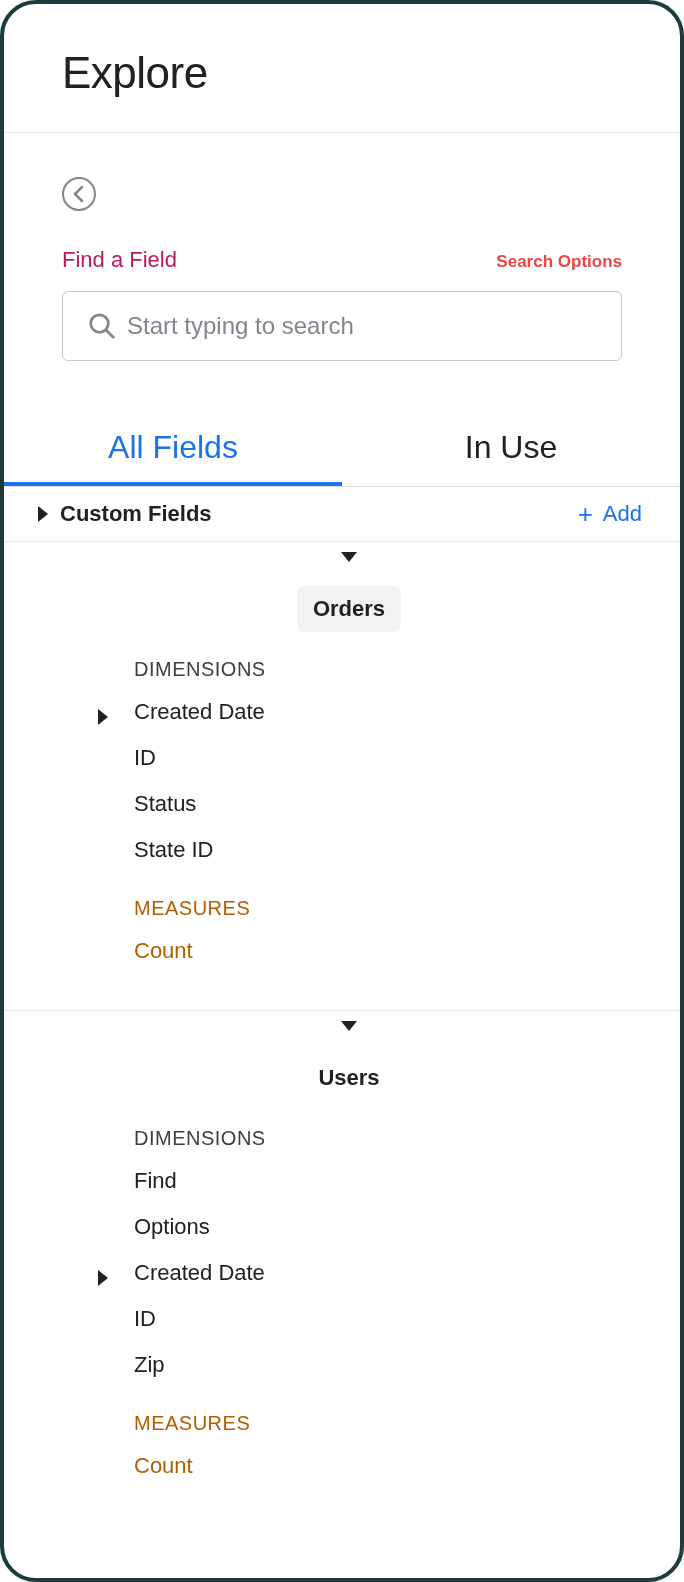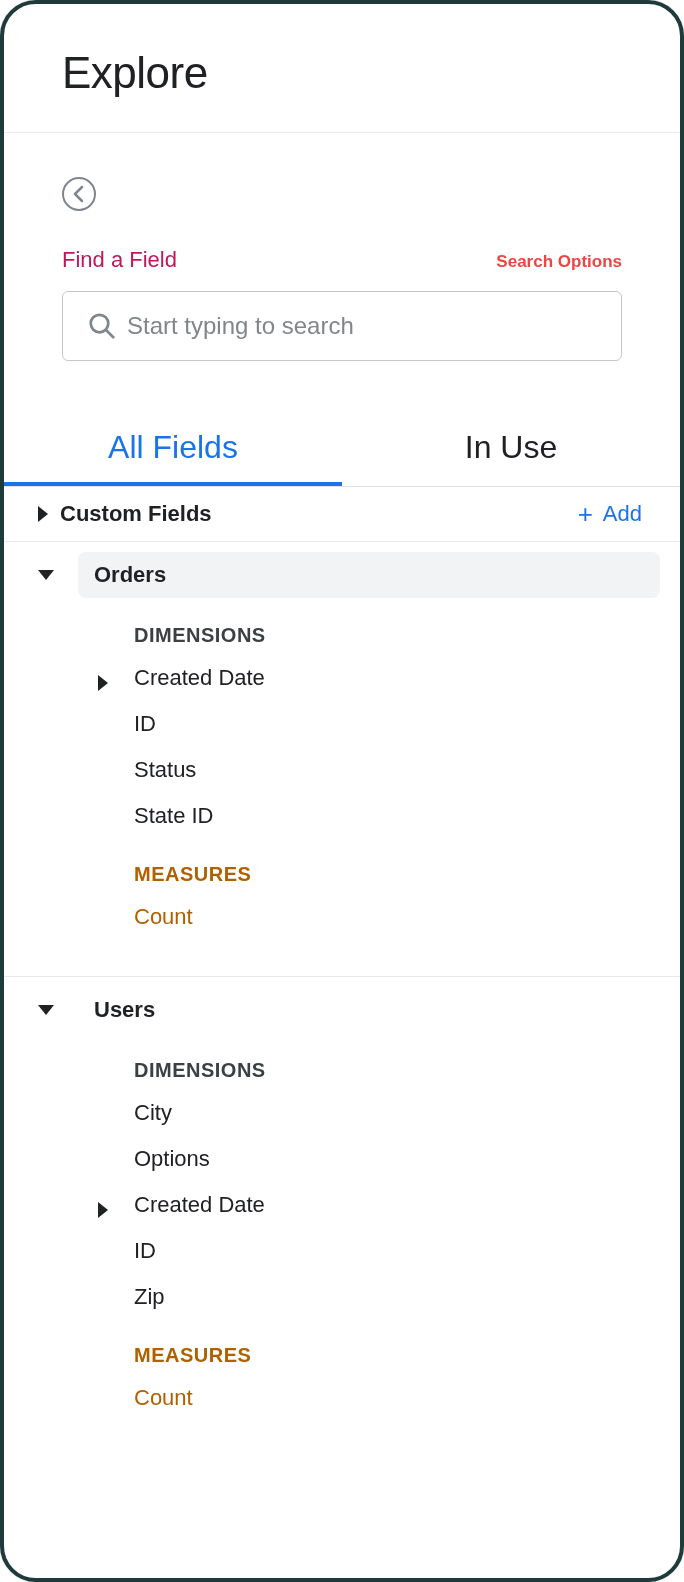--- a/index.html
+++ b/index.html
@@ -154,38 +154,39 @@
   }
   .plus {
     font-size: 26px; line-height: 1; font-weight: 400;
   }
 
   
   .view-hdr {
     display:flex; align-items:center;
     padding: 10px 20px 10px 34px;
     gap: 24px;
+    flex-direction: column;
   }
   .view-pill {
     flex:1;
     background:#f1f3f4;
     border-radius: 8px;
     padding: 10px 16px;
     font-size: 22px;
     font-weight: 600;
     color:#202124;
   }
   .view-hdr.no-pill .view-pill { background: transparent; }
 
   
   .flist { padding: 10px 0 20px 0; }
   .fl-label {
     padding: 6px 0 8px 130px;
     font-size: 20px;
-    font-weight: 700;
+    font-weight: 400;
     letter-spacing: 0.5px;
     color:#3c4043;
   }
   .fl-label.meas { color:#b06000; padding-top: 24px; }
   .fitem {
     display:flex; align-items:flex-end;
     padding: 10px 0 10px 94px;
     font-size: 22px;
     color:#202124;
     cursor:pointer;
@@ -284,21 +285,21 @@
         </div>
         <div>
           <div class="view-hdr no-pill">
             <div class="tri-down"></div>
             <div class="view-pill">Users</div>
           </div>
           <div class="flist">
             <div class="fl-label">DIMENSIONS</div>
             <div class="fitem">
               <div class="caret-slot"></div>
-              <span>City</span>
+              <span>Find</span>
             </div>
             <div class="fitem">
               <div class="caret-slot"></div>
               <span>Options</span>
             </div>
             <div class="fitem">
               <div class="caret-slot">
                 <div class="tri-right"></div>
               </div>
               <span>Created Date</span>

